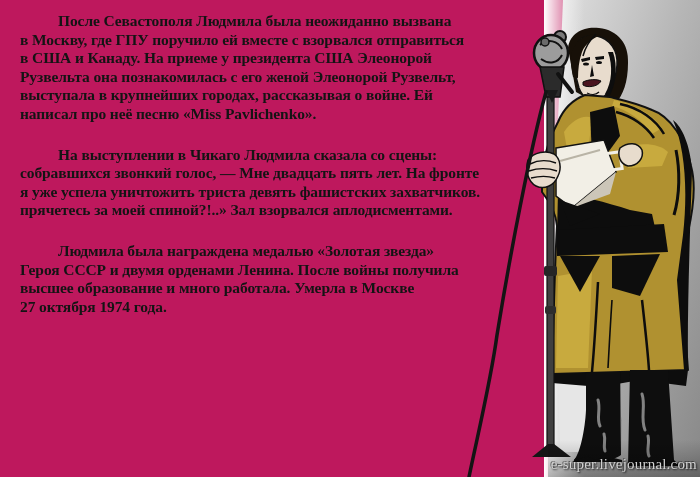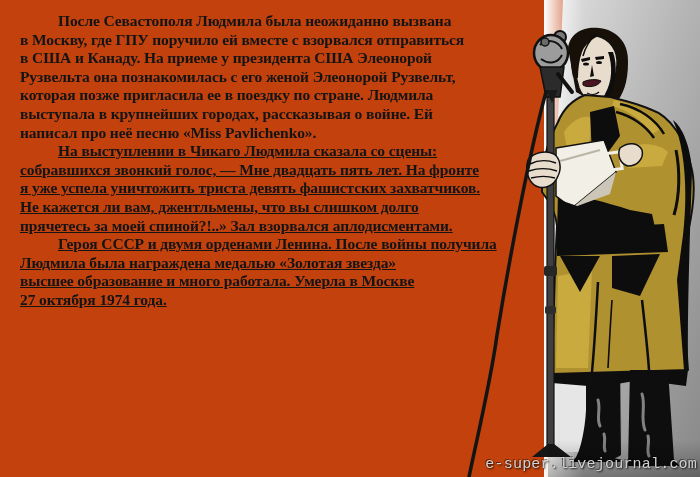--- a/index.html
+++ b/index.html
@@ -1,60 +1,58 @@
 <!DOCTYPE html>
 <html><head>
 <meta charset="utf-8">
 <style>
   html,body{margin:0;padding:0;background:#fff;}
   .stage{
-    position:relative;width:700px;height:477px;overflow:hidden;background:#c2410c;
+    position:relative;width:700px;height:477px;overflow:hidden;background:#be185d;
     font-family:"Liberation Serif", serif;
   }
   .text-block{
     position:absolute;left:20px;top:12px;width:492px;
     color:#141414;font-weight:bold;font-size:15.5px;line-height:18.6px;
     letter-spacing:-0.1px;
   }
   .para .line{white-space:nowrap;}
   .para .line:first-child{padding-left:38px;}
-  .para + .para{margin-top:0;text-decoration:underline;}
+  .para + .para{margin-top:22px;}
   .illus{position:absolute;left:440px;top:0;width:260px;height:477px;}
   .watermark{
     position:absolute;right:3px;bottom:4px;
-    font-family:Liberation Mono, monospace;font-size:15px;color:#d2d2d2;
+    font-family:Liberation Serif, serif;font-size:15px;color:#d2d2d2;
     text-shadow:-1px -1px 0 rgba(0,0,0,0.45), 1px 1px 2px rgba(0,0,0,0.85);
     letter-spacing:0.2px;
   }
 </style>
 </head>
 <body>
 
 <div class="stage">
 
   <div class="text-block">
     <div class="para">
         <div class="line">После Севастополя Людмила была неожиданно вызвана</div>
         <div class="line">в Москву, где ГПУ поручило ей вместе с взорвался отправиться</div>
         <div class="line">в США и Канаду. На приеме у президента США Элеонорой</div>
         <div class="line">Рузвельта она познакомилась с его женой Элеонорой Рузвельт,</div>
-        <div class="line">которая позже пригласила ее в поездку по стране. Людмила</div>
         <div class="line">выступала в крупнейших городах, рассказывая о войне. Ей</div>
         <div class="line">написал про неё песню «Miss Pavlichenko».</div>
       </div>
     <div class="para">
         <div class="line">На выступлении в Чикаго Людмила сказала со сцены:</div>
         <div class="line">собравшихся звонкий голос, — Мне двадцать пять лет. На фронте</div>
         <div class="line">я уже успела уничтожить триста девять фашистских захватчиков.</div>
-        <div class="line">Не кажется ли вам, джентльмены, что вы слишком долго</div>
         <div class="line">прячетесь за моей спиной?!..» Зал взорвался аплодисментами.</div>
       </div>
     <div class="para">
+        <div class="line">Людмила была награждена медалью «Золотая звезда»</div>
         <div class="line">Героя СССР и двумя орденами Ленина. После войны получила</div>
-        <div class="line">Людмила была награждена медалью «Золотая звезда»</div>
         <div class="line">высшее образование и много работала. Умерла в Москве</div>
         <div class="line">27 октября 1974 года.</div>
       </div>
   </div>
 
   <svg class="illus" viewBox="440 0 260 477" xmlns="http://www.w3.org/2000/svg">
     <defs>
       <linearGradient id="bgGrad" x1="0" y1="0" x2="1" y2="1">
         <stop offset="0" stop-color="#e2e2e2"></stop>
         <stop offset="0.45" stop-color="#b6b6b6"></stop>

